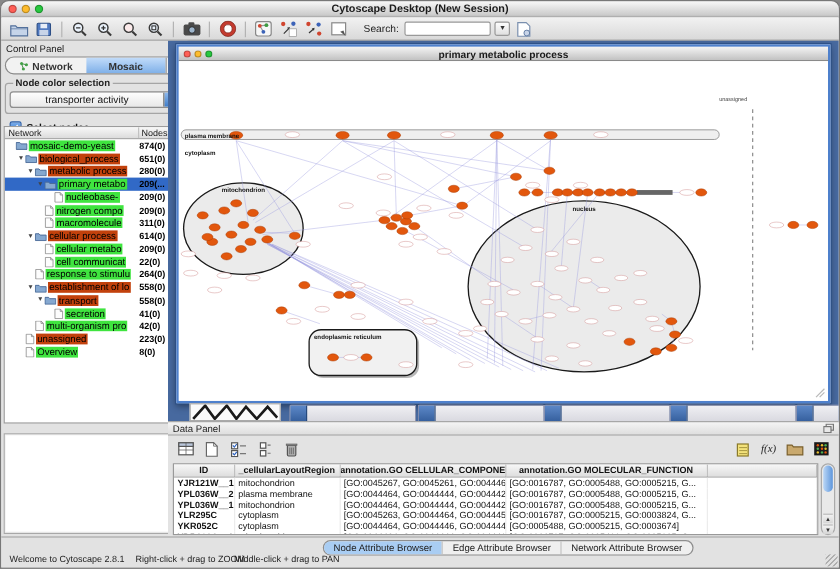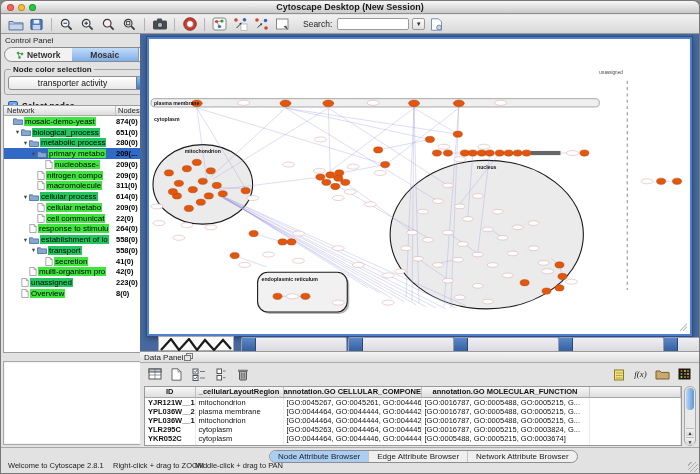--- a/index.html
+++ b/index.html
@@ -51,21 +51,21 @@
     font-size:7.5px;color:#222;align-items:center;}
   .th-net{flex:1;padding-left:3px;border-right:1px solid #C2C2C2;}
   .th-nodes{width:36px;padding-left:2px;}
   .trow{display:flex;align-items:center;height:10.75px;font-size:8px;white-space:nowrap;overflow:hidden;}
   .trow.sel{background:#3169C6;}
   .ind{flex:none;}
   .arr{width:7px;flex:none;font-size:5.5px;color:#444;text-align:center;}
   .ticn{flex:none;display:flex;margin-right:1px;}
   .tlab{padding:0 1px;overflow:hidden;flex:0 1 auto;min-width:0;color:#000;}
   .tlab.green{background:#3FE43F;}
-  .tlab.red{background:#22c55e;}
+  .tlab.red{background:#c2410c;}
   .tcnt{margin-left:auto;width:36px;flex:none;font-size:7.5px;color:#000;font-weight:bold;}
   .white-box{position:absolute;left:2px;right:3px;top:327px;bottom:2px;background:#fff;border:1px solid #A8A8A8;
     box-shadow:inset 0 0 0 1px #F4F4F4;}
 
   
   .desktop{position:absolute;left:139px;top:33px;right:0;height:317px;background:#47699F;overflow:hidden;}
   .net-window{position:absolute;left:7px;top:3px;right:7px;height:299px;display:flex;flex-direction:column;
     border:2px solid #4E80CC;box-shadow:0 0 0 1px #2A4E85,0 2px 6px rgba(0,0,0,.45);background:#fff;}
   .net-titlebar{position:relative;height:12px;flex:none;background:linear-gradient(#F4F4F4,#C2C2C2);border-bottom:1px solid #8A8A8A;}
   .net-titlebar .lights{left:4px;top:3px;gap:3px;}
@@ -89,21 +89,21 @@
   .edge{stroke:#9A9ADF;stroke-width:.55;opacity:.6;}
   .lmark{fill:#fff;stroke:#D09090;stroke-width:.4;}
   .dmark{fill:#666;}
   .node{fill:#E2570D;stroke:#A83C04;stroke-width:.4;}
   .rlabel{font:bold 5.2px "Liberation Sans",sans-serif;fill:#111;}
   .rlabel-sm{font:4.6px "Liberation Sans",sans-serif;fill:#444;}
   .grip{stroke:#B9B9B9;stroke-width:1;}
 
   
   .data-panel{position:absolute;left:139px;top:350px;right:0;height:98px;background:#E3E3E3;border-top:1px solid #999;}
-  .dp-head{height:11px;display:flex;align-items:center;padding:0 4px;
+  .dp-head{height:11px;display:flex;align-items:center;justify-content:space-between;padding:0 4px;
     font-size:8px;color:#222;background:linear-gradient(#F4F4F4,#DEDEDE);border-bottom:1px solid #ABABAB;}
   .dp-toolbar{height:22px;display:flex;align-items:center;padding:0 6px;gap:5px;}
   .dp-sp{flex:1;}
   .dbtn{width:17px;height:16px;display:flex;align-items:center;justify-content:center;flex:none;}
   .fx-text{font-family:"Liberation Serif",serif;font-style:italic;font-size:9px;color:#222;}
   .attr-table-wrap{position:absolute;left:4px;right:17px;top:34px;bottom:3px;border:1px solid #999;background:#fff;overflow:hidden;}
   table.attr{border-collapse:collapse;width:100%;table-layout:fixed;font-size:7.5px;color:#111;}
   table.attr th{height:10px;font-weight:bold;background:linear-gradient(#F7F7F7,#DEDEDE);
     border-right:1px solid #C0C0C0;border-bottom:1px solid #A8A8A8;text-align:center;overflow:hidden;white-space:nowrap;font-size:7.5px;padding:0;}
   table.attr td{height:8.6px;padding:0 3px;border-right:1px solid #ECECEC;overflow:hidden;white-space:nowrap;}
@@ -490,20 +490,28 @@
             <span class="tlab green">Overview</span>
             <span class="tcnt">8(0)</span>
           </div>
         </div>
     </div>
     <div class="white-box"></div>
   </div>
 
   <div class="desktop">
     <div class="net-window">
+      <div class="net-titlebar">
+        <span class="lights">
+          <span class="lt r"></span>
+          <span class="lt y"></span>
+          <span class="lt g"></span>
+        </span>
+        <span class="net-title">primary metabolic process</span>
+      </div>
       <div class="net-canvas">
         <svg viewBox="0 0 543 282" preserveAspectRatio="none">
             <rect x="2" y="57" width="450" height="8" rx="4" class="r-membrane"></rect>
             <ellipse cx="54" cy="139" rx="50" ry="38" class="r-organelle"></ellipse>
             <ellipse cx="339" cy="187" rx="97" ry="71" class="r-organelle"></ellipse>
             <rect x="111" y="225" width="90" height="38" rx="10" class="r-shadow"></rect>
             <rect x="109" y="223" width="90" height="38" rx="10" class="r-er"></rect>
             <line x1="480" y1="40" x2="480" y2="240" class="r-dash"></line>
             <line x1="48" y1="66" x2="58" y2="134" class="edge"></line>
             <line x1="137" y1="66" x2="62" y2="132" class="edge"></line>

